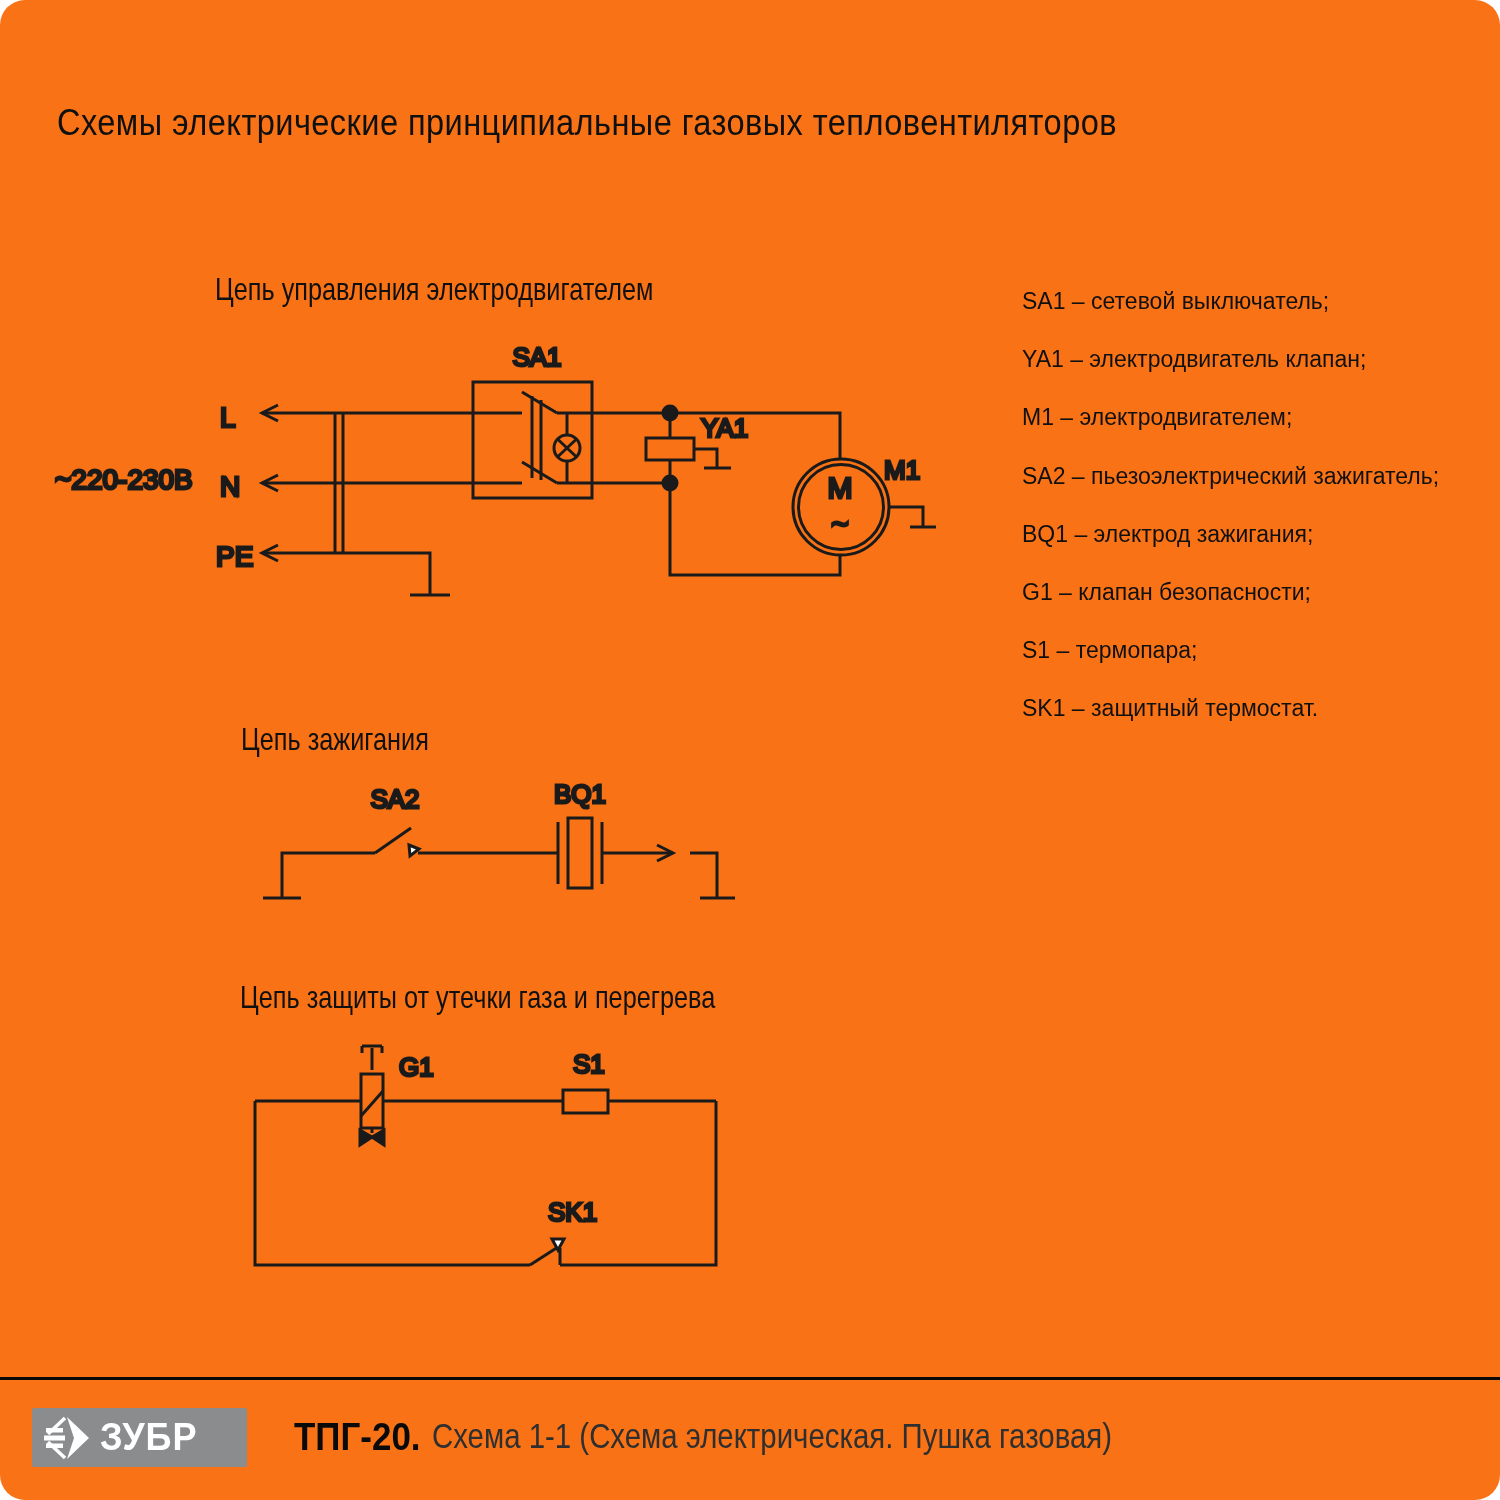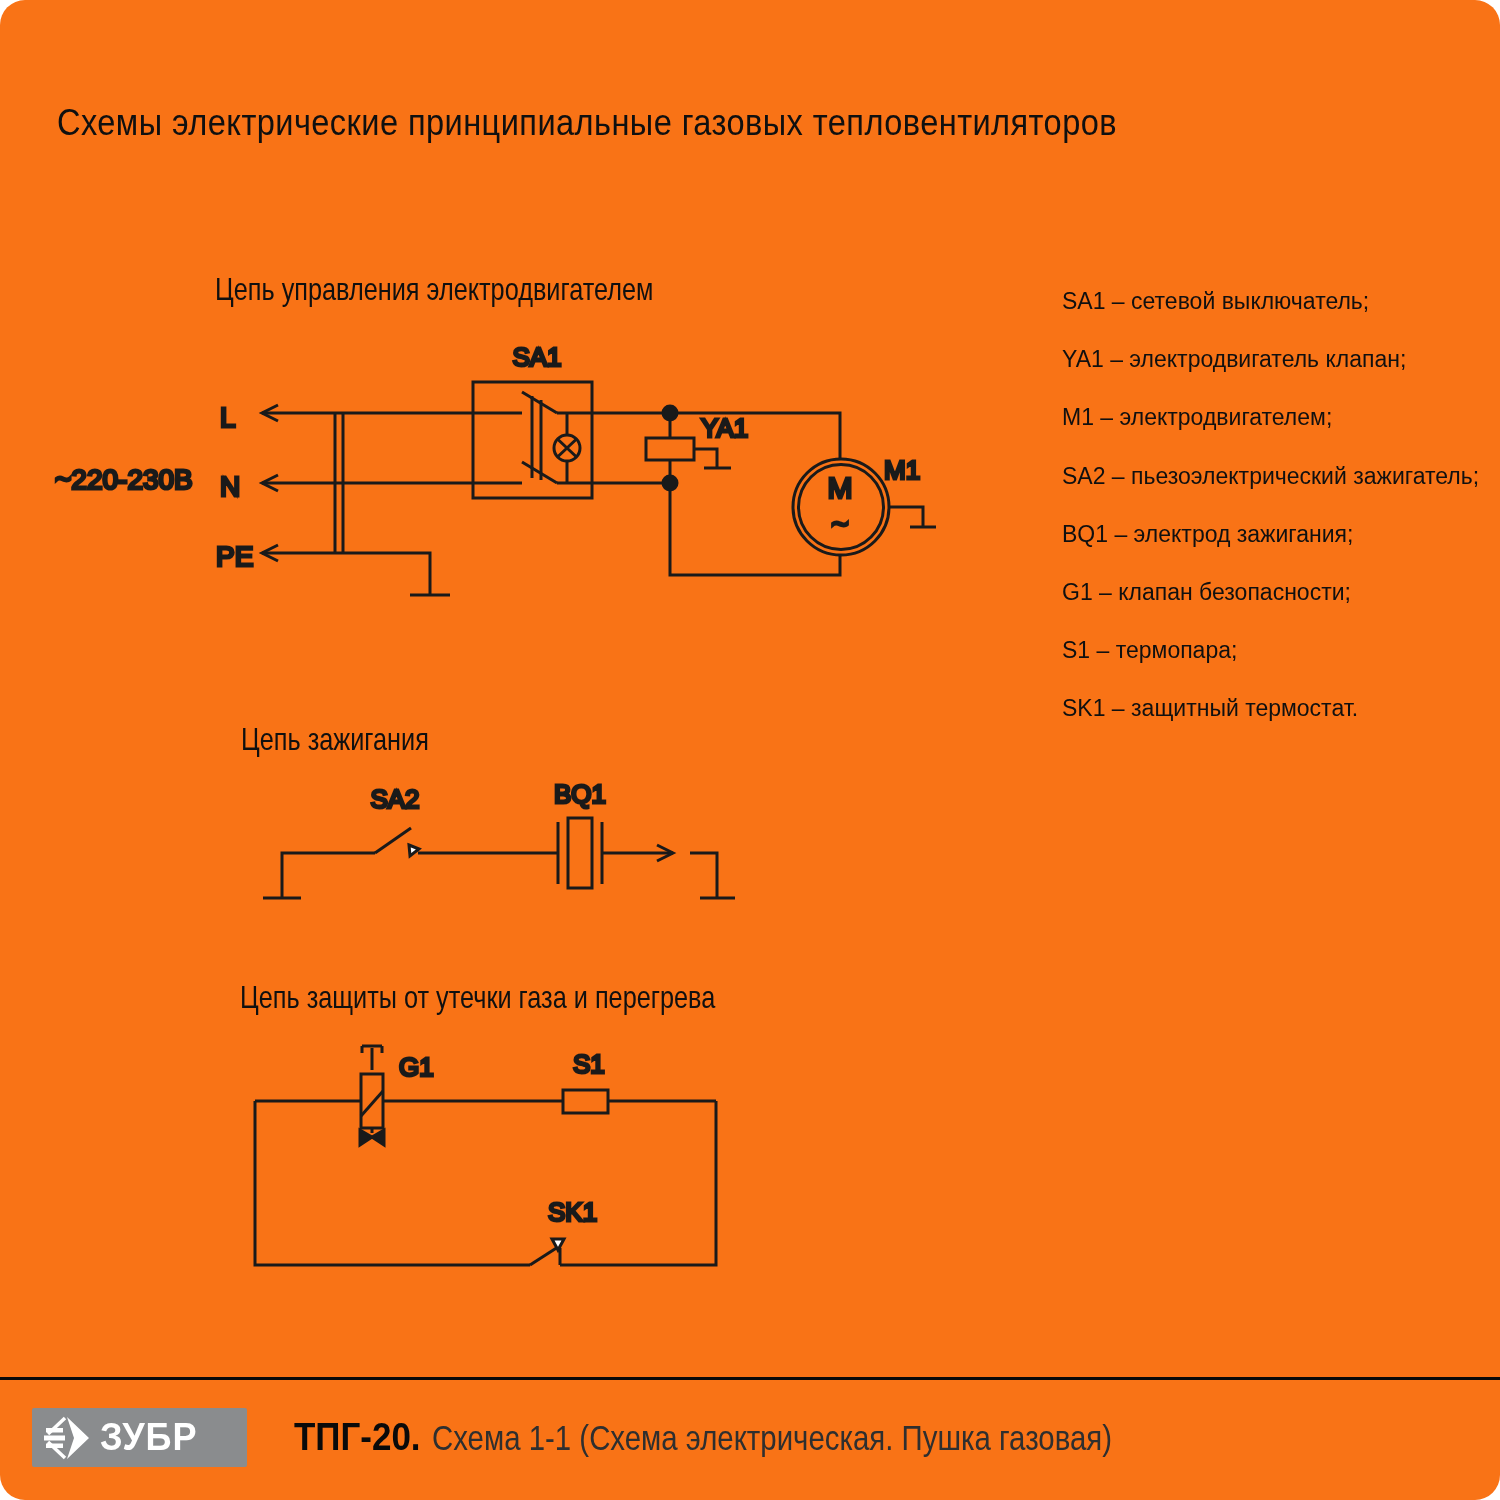--- a/index.html
+++ b/index.html
@@ -6,29 +6,29 @@
   .canvas{position:relative;width:1500px;height:1500px;background:#f97316;overflow:hidden;
           font-family:"Liberation Sans", sans-serif;color:#111;border-radius:25px;}
   .page-title{position:absolute;left:57px;top:102px;font-size:37px;letter-spacing:.5px;
               transform:scaleX(.88);transform-origin:0 0;white-space:nowrap;color:#101010;}
   .section-title{position:absolute;font-size:32px;transform:scaleX(.79);transform-origin:0 0;
                  white-space:nowrap;color:#101010;}
   .st-c1{left:215px;top:271px;}
   .st-c2{left:241px;top:721px;}
   .st-c3{left:240px;top:979px;}
   .legend{position:absolute;left:1022px;top:272px;font-size:23px;color:#101010;}
-  .legend-item{line-height:58.2px;white-space:nowrap;margin-left:40px;}
+  .legend-item{line-height:58.2px;white-space:nowrap;}
   svg.diagram{position:absolute;left:0;top:0;}
   svg text{font-family:"Liberation Sans", sans-serif;fill:#101010;}
   .footer-rule{position:absolute;left:0;top:1377px;width:1500px;height:3px;background:#0a0a0a;}
   .brand-logo{position:absolute;left:32px;top:1408px;width:215px;height:59px;background:#8a8c8e;
               border-radius:2px;display:flex;align-items:center;padding-left:8px;box-sizing:border-box;}
   .brand-name{color:#fff;font-size:38px;font-weight:bold;letter-spacing:1px;margin-left:8px;
               transform:scaleX(.95);transform-origin:0 50%;}
-  .footer-line{position:absolute;left:294px;top:1416px;display:flex;align-items:center;}
+  .footer-line{position:absolute;left:294px;top:1416px;display:flex;align-items:flex-start;}
   .footer-model{font-size:38px;font-weight:bold;color:#0a0a0a;transform:scaleX(.92);transform-origin:0 100%;white-space:nowrap;}
   .footer-caption{font-size:35px;color:#2f2f2f;transform:scaleX(.84);transform-origin:0 100%;white-space:nowrap;}
 </style>
 </head>
 <body>
 
 <div class="canvas">
 
   <div class="page-title">Схемы электрические принципиальные газовых тепловентиляторов</div>
 

